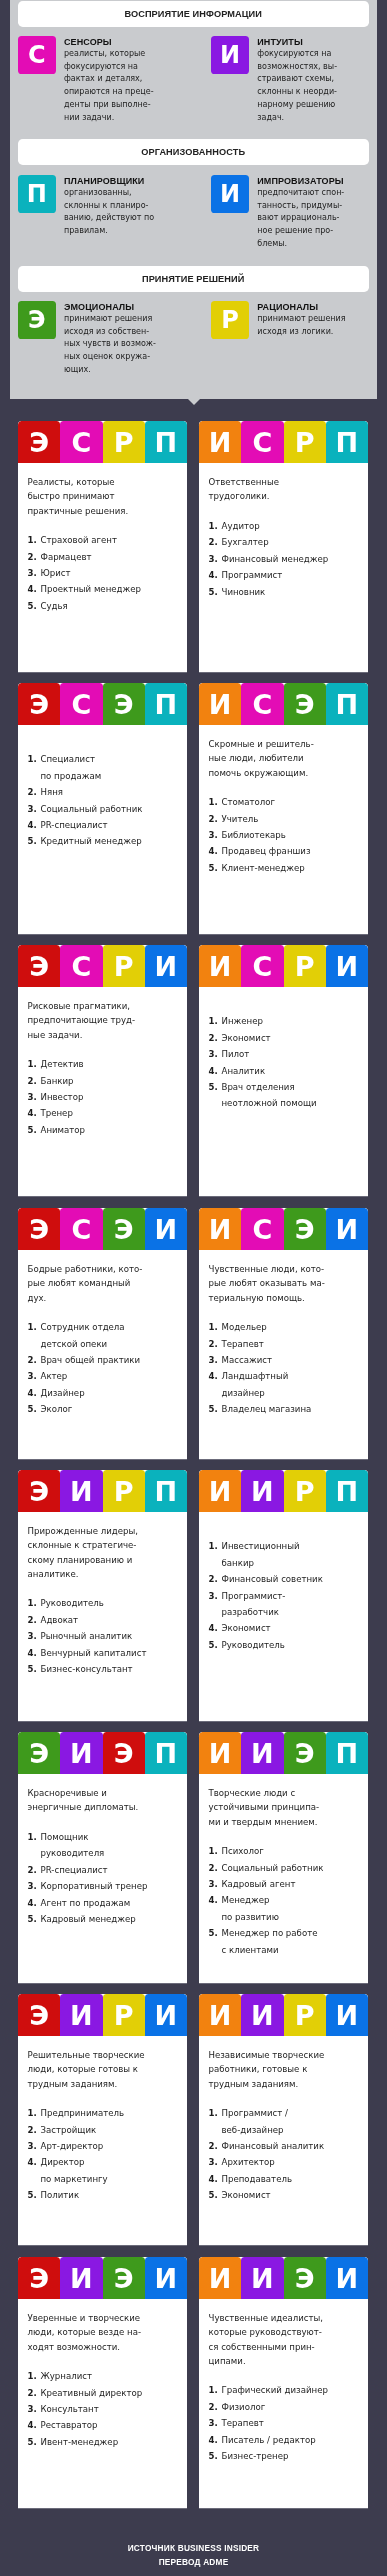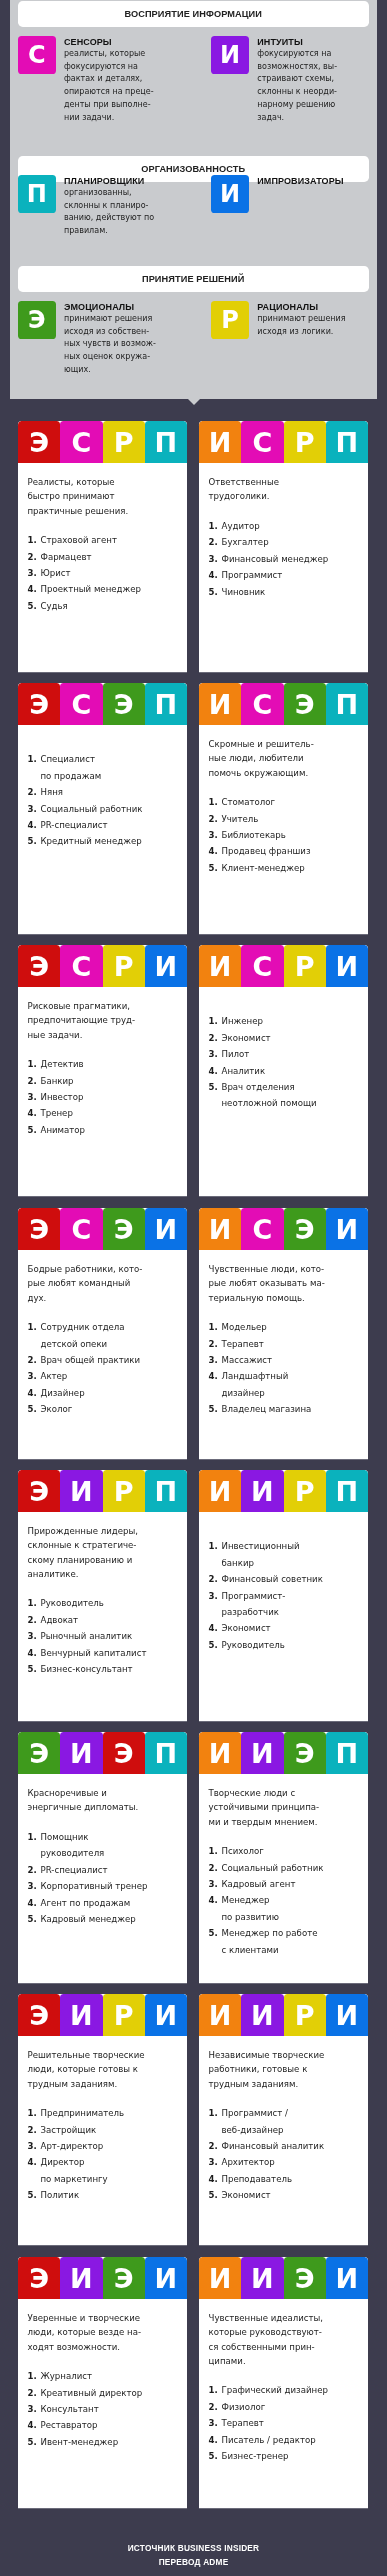--- a/index.html
+++ b/index.html
@@ -101,37 +101,42 @@
       <div class="trait-name">ИНТУИТЫ</div>
       <div class="trait-desc">фокусируются на
 возможностях, вы-
 страивают схемы,
 склонны к неорди-
 нарному решению
 задач.</div>
     </div>
   </div>
 
-  <div class="banner" style="top:156px;">
+  <div class="banner" style="top:139px;">
     <span>ОРГАНИЗОВАННОСТЬ</span>
   </div>
   <div class="trait" style="left:7.7px; top:175px;">
     <div class="trait-tile" style="background:#0ab2bd;">П</div>
     <div class="trait-text">
       <div class="trait-name">ПЛАНИРОВЩИКИ</div>
       <div class="trait-desc">организованны,
 склонны к планиро-
 ванию, действуют по
 правилам.</div>
     </div>
   </div>
   <div class="trait" style="left:201px; top:175px;">
     <div class="trait-tile" style="background:#0a72e6;">И</div>
     <div class="trait-text">
       <div class="trait-name">ИМПРОВИЗАТОРЫ</div>
+      <div class="trait-desc">предпочитают спон-
+танность, придумы-
+вают иррациональ-
+ное решение про-
+блемы.</div>
     </div>
   </div>
 
   <div class="banner" style="top:266px;">
     <span>ПРИНЯТИЕ РЕШЕНИЙ</span>
   </div>
   <div class="trait" style="left:7.7px; top:301px;">
     <div class="trait-tile" style="background:#3e9a1c;">Э</div>
     <div class="trait-text">
       <div class="trait-name">ЭМОЦИОНАЛЫ</div>

